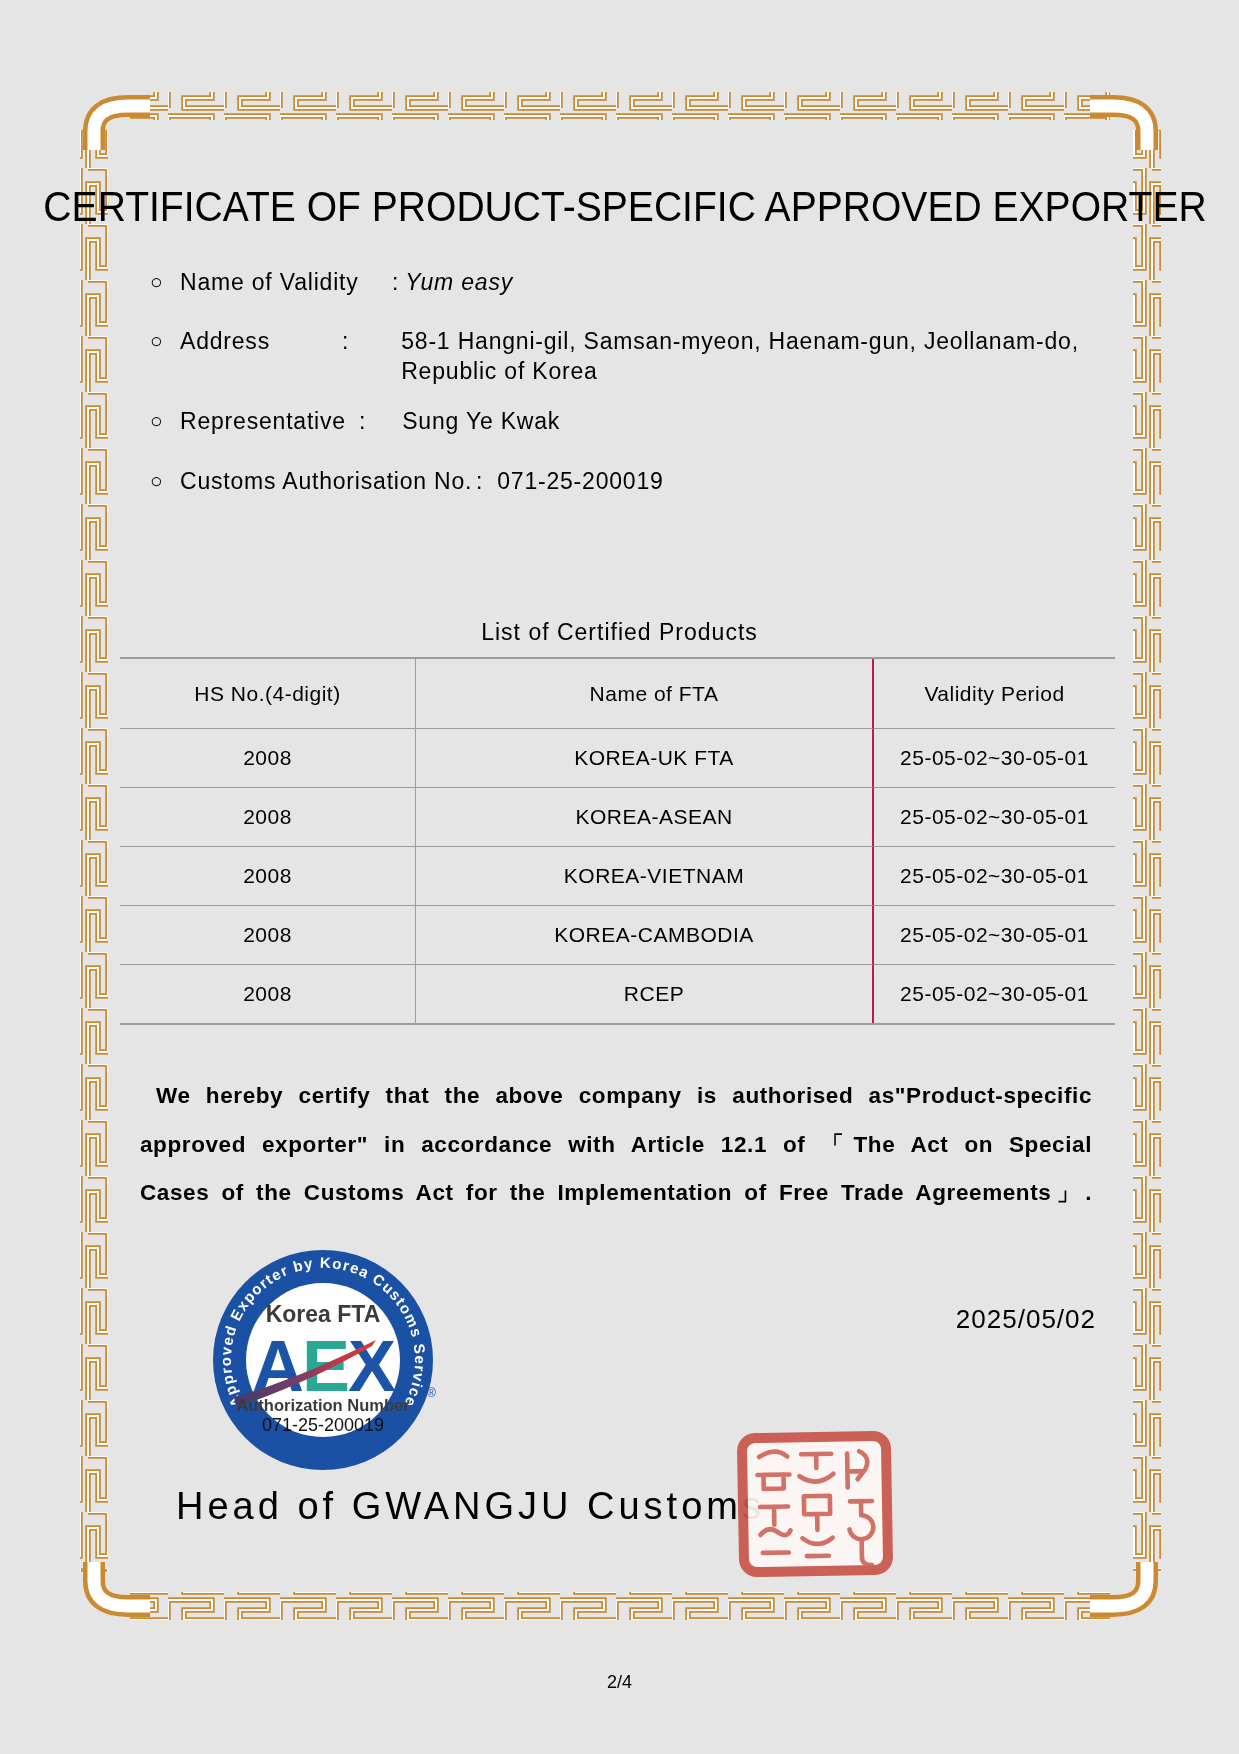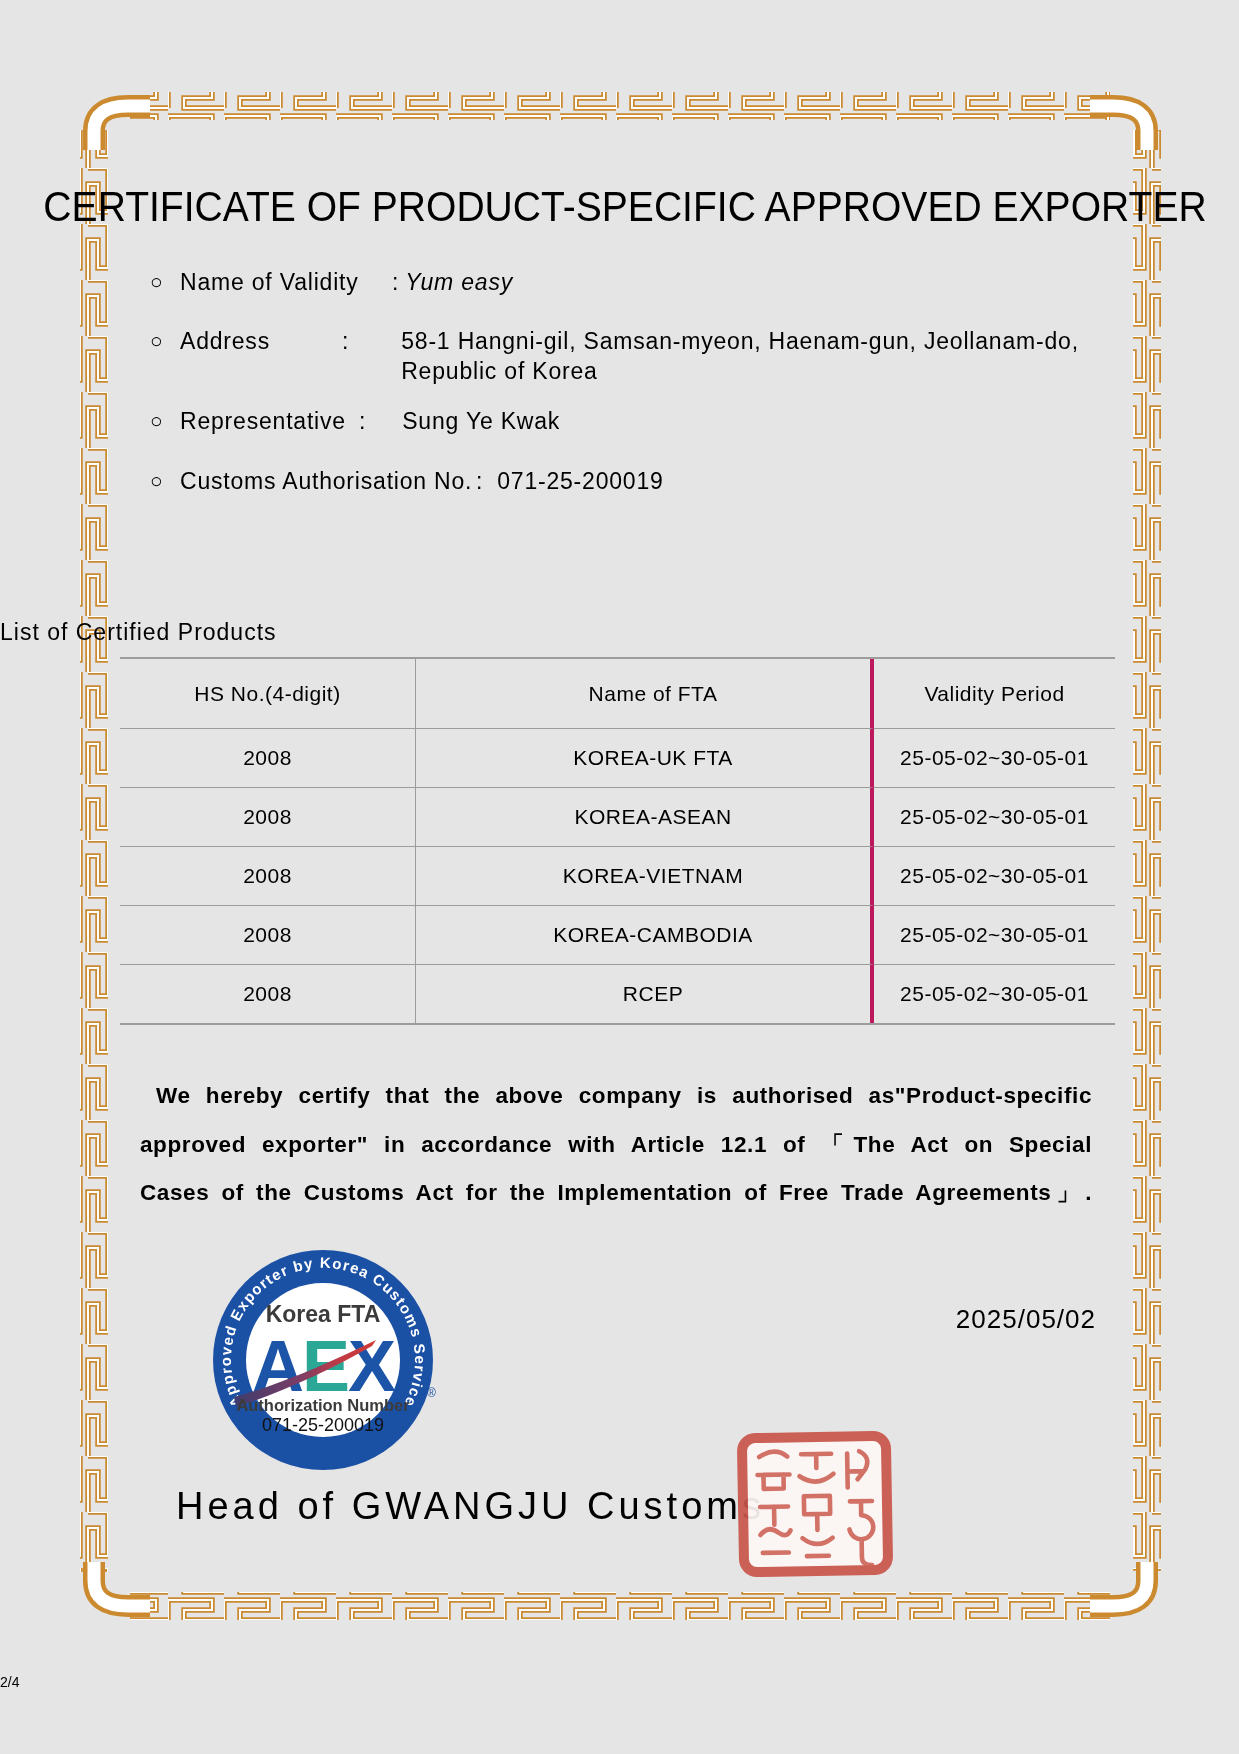--- a/index.html
+++ b/index.html
@@ -26,44 +26,44 @@
   .row-company{top:267px;} .row-company .label{width:212px;}
   .row-company .value{margin-left:6px;font-style:italic;}
   .row-address{top:326px;} .row-address .label{width:162px;}
   .row-address .value{margin-left:52px;}
   .row-rep{top:406px;} .row-rep .label{width:179px;}
   .row-rep .value{margin-left:36px;text-align:right;}
   .row-customs{top:466px;} .row-customs .label{width:296px;}
   .row-customs .value{margin-left:14px;}
 
   
-  .list-title{position:absolute;left:0;width:1239px;top:617px;
+  .list-title{position:absolute;left:0;width:1239px;top:617px;text-align:center;
     font-size:23px;letter-spacing:1px;line-height:30px;}
   .products{position:absolute;left:120px;top:657px;width:995px;
     border-top:2px solid #9c9c9c;border-bottom:2px solid #9c9c9c;
     display:grid;grid-template-columns:295px 459px 241px;font-size:21px;letter-spacing:0.5px;}
   .products .cell{display:flex;align-items:center;justify-content:center;height:58px;}
   .products .hcell{height:69px;}
-  .products .mid{border-left:1px solid #9c9c9c;border-right:4px solid #be185d;padding-left:20px;}
+  .products .mid{border-left:1px solid #9c9c9c;border-right:2px solid #be185d;padding-left:20px;}
   .products .rline{border-bottom:1px solid #9c9c9c;}
 
   
   .statement{position:absolute;left:140px;top:1072px;width:952px;
     font-size:22.5px;letter-spacing:0.6px;line-height:48.5px;}
   .statement .sline{text-align:justify;text-align-last:justify;white-space:nowrap;font-weight:bold;}
   .statement .sline.first{text-indent:16px;}
 
   .issue-date{position:absolute;left:846px;width:250px;top:1303px;text-align:right;
     font-size:26px;line-height:32px;letter-spacing:1px;}
 
   .signature{position:absolute;left:176px;top:1484px;font-size:38px;line-height:44px;
     letter-spacing:4px;white-space:nowrap;}
 
-  .page-number{position:absolute;left:0;width:1239px;top:1668px;text-align:left;
-    font-size:14px;line-height:28px;}
+  .page-number{position:absolute;left:0;width:1239px;top:1668px;text-align:center;
+    font-size:18px;line-height:28px;}
 </style>
 </head>
 <body>
 
 <div class="page">
 
   <svg class="abs" style="left:0;top:0" width="1239" height="1754" viewBox="0 0 1239 1754" aria-hidden="true">
     <defs>
       <pattern id="mh" width="56" height="28" patternUnits="userSpaceOnUse">
         <path d="M0,24 V4 H44 V14 H16 V24 H56" fill="none" stroke="#CC8A30" stroke-width="5.5"></path>

